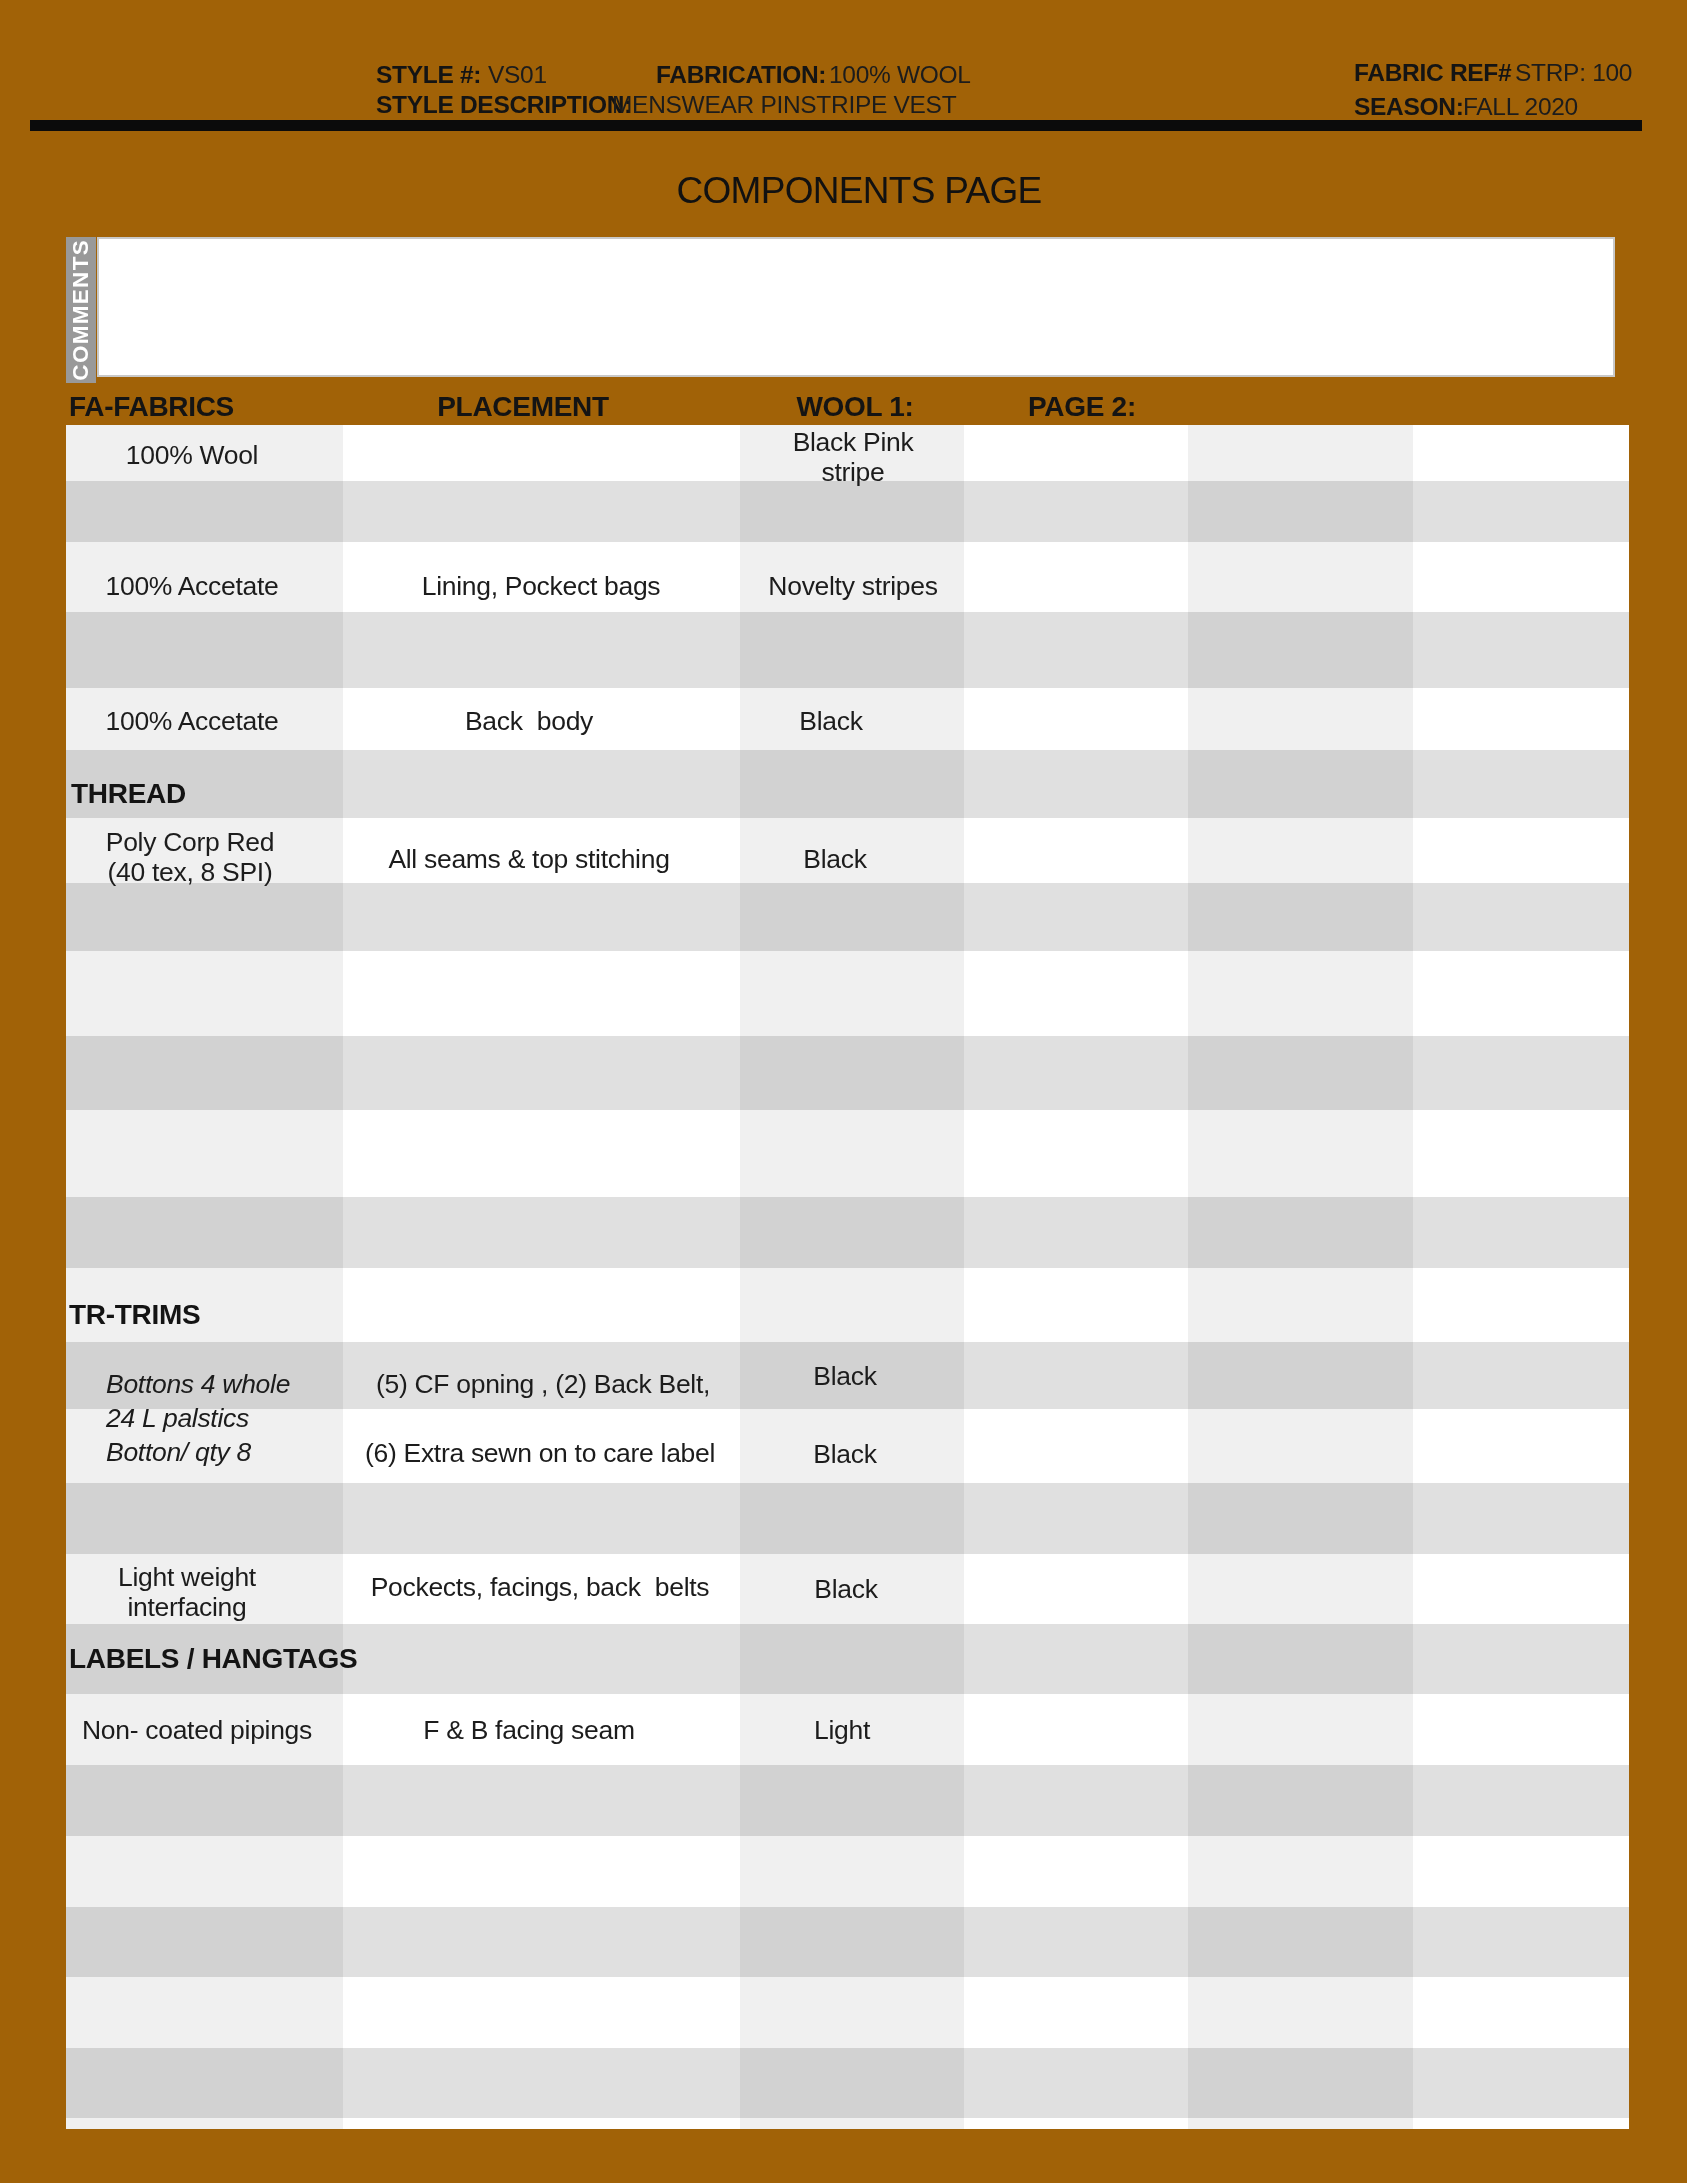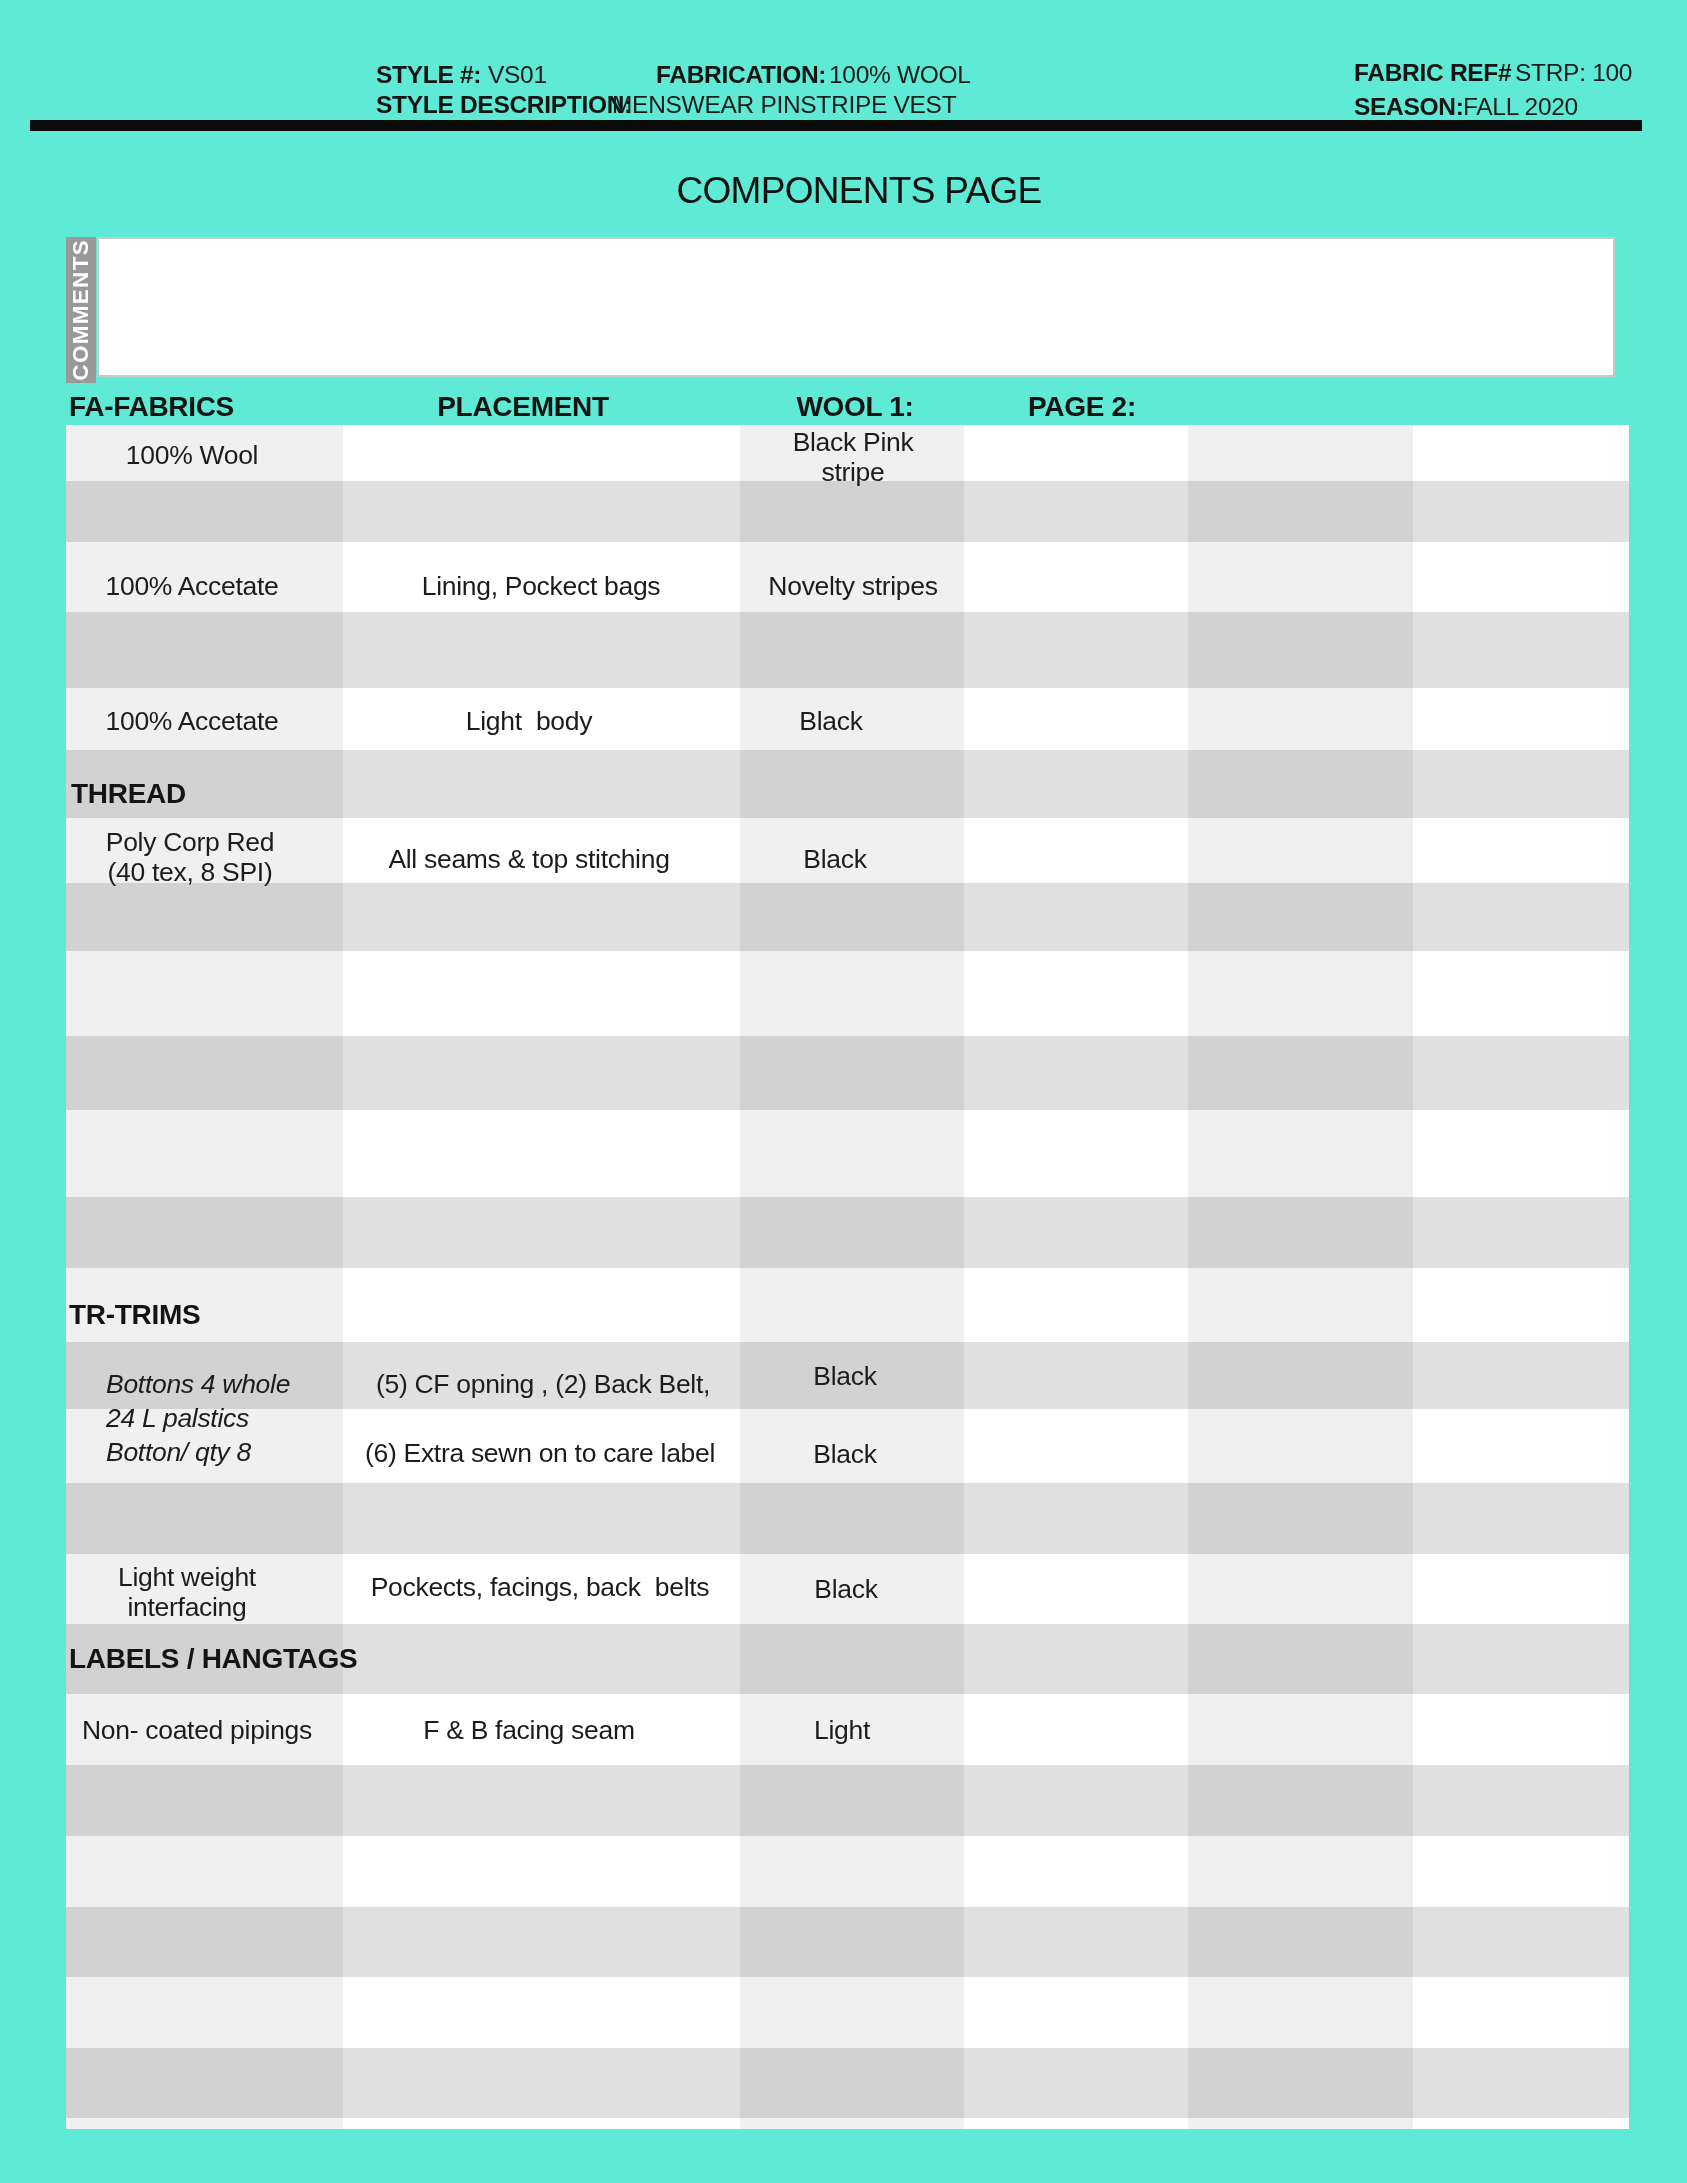--- a/index.html
+++ b/index.html
@@ -1,19 +1,19 @@
 <!DOCTYPE html>
 <html style="font-size:10.6px"><head>
 <meta charset="utf-8">
 <style>
   html,body{margin:0;padding:0;background:#fff;}
   .sheet{
     position:relative;
     width:1688px;height:2183px;
-    background:#5eead4;
+    background:#a16207;
     font-family:"Liberation Sans", sans-serif;
     color:#1c1c1c;
     overflow:hidden;
   }
   .t{position:absolute;white-space:pre-wrap;letter-spacing:-0.3px;}
   .cy{transform:translateY(-50%);}
   .cc{transform:translate(-50%,-50%);text-align:center;}
   .b{font-weight:bold;color:#141414;}
   .fs37{font-size:24.5px;line-height:1.15;}
   .fs40{font-size:26.5px;line-height:30px;}
@@ -92,21 +92,21 @@
 
   <div class="t cc fs40" style="left:192px;top:455px">100% Wool</div>
   <div class="t cc fs40" style="left:853px;top:457px">Black Pink
 stripe</div>
 
   <div class="t cc fs40" style="left:192px;top:586px">100% Accetate</div>
   <div class="t cc fs40" style="left:541px;top:586px">Lining, Pockect bags</div>
   <div class="t cc fs40" style="left:853px;top:586px">Novelty stripes</div>
 
   <div class="t cc fs40" style="left:192px;top:721px">100% Accetate</div>
-  <div class="t cc fs40" style="left:529px;top:721px">Light  body</div>
+  <div class="t cc fs40" style="left:529px;top:721px">Back  body</div>
   <div class="t cc fs40" style="left:831px;top:721px">Black</div>
 
   <span class="t cy b fs42" style="left:71px;top:794px">THREAD</span>
 
   <div class="t cc fs40" style="left:190px;top:857px">Poly Corp Red
 (40 tex, 8 SPI)</div>
   <div class="t cc fs40" style="left:529px;top:859px">All seams &amp; top stitching</div>
   <div class="t cc fs40" style="left:835px;top:859px">Black</div>
 
   <span class="t cy b fs42" style="left:69px;top:1315px">TR-TRIMS</span>

